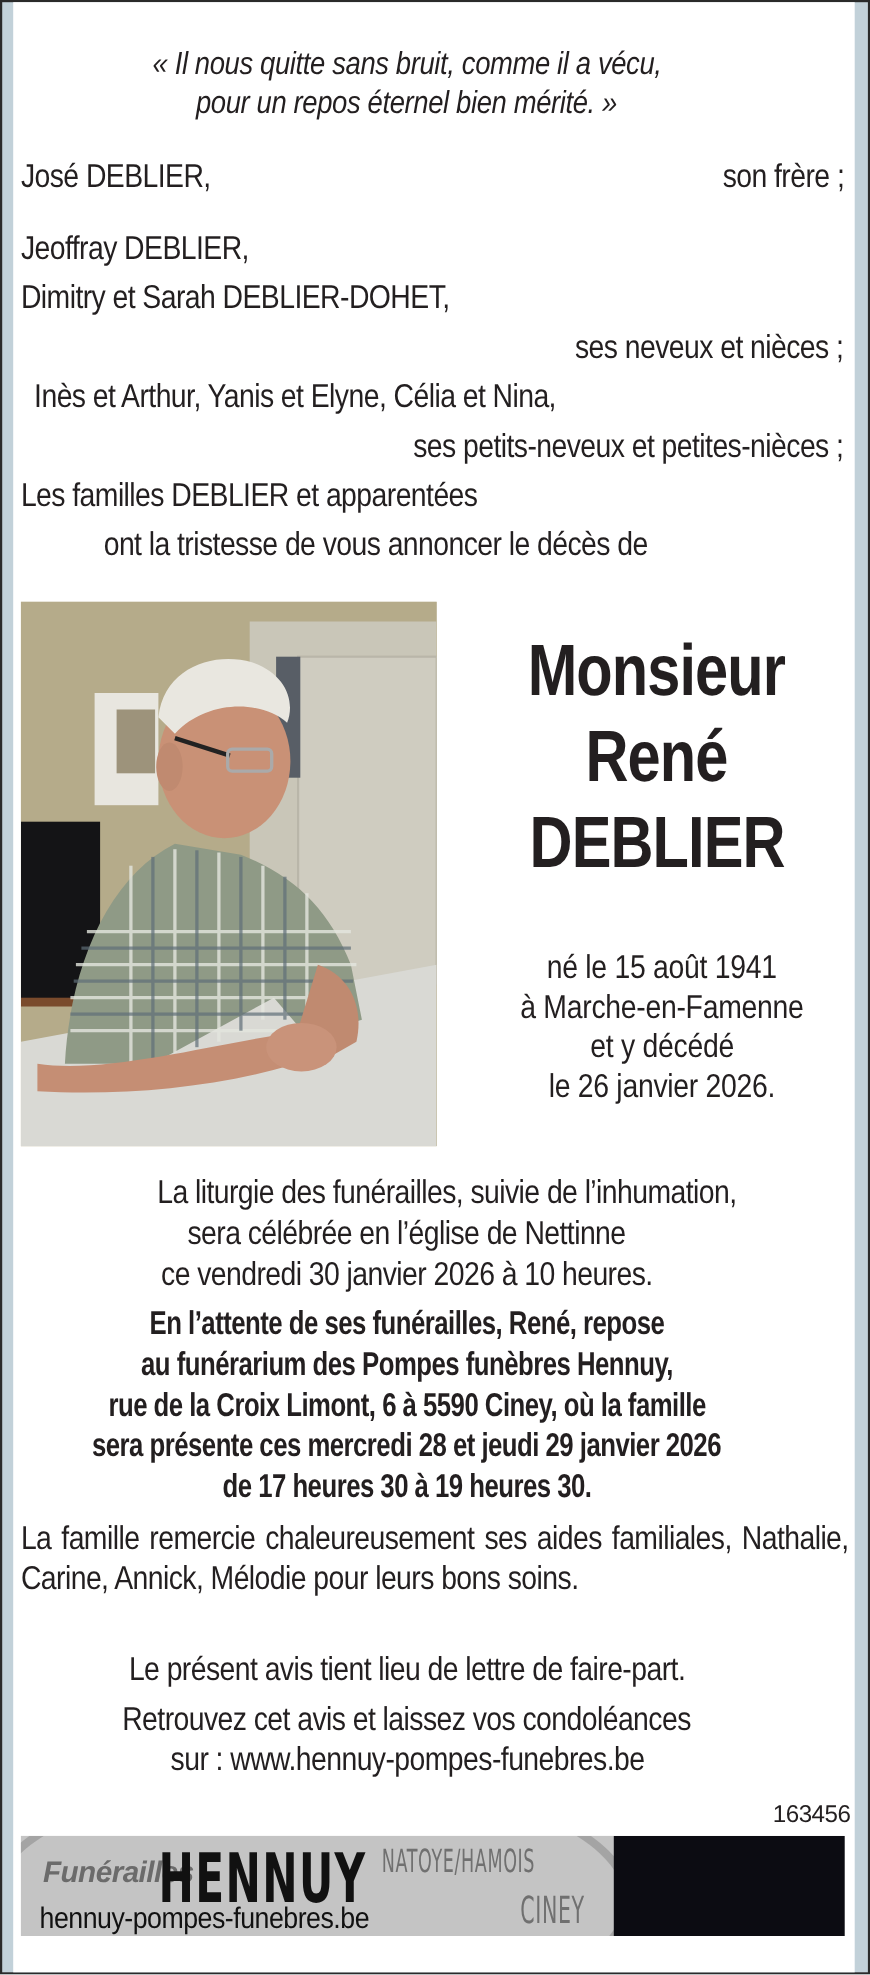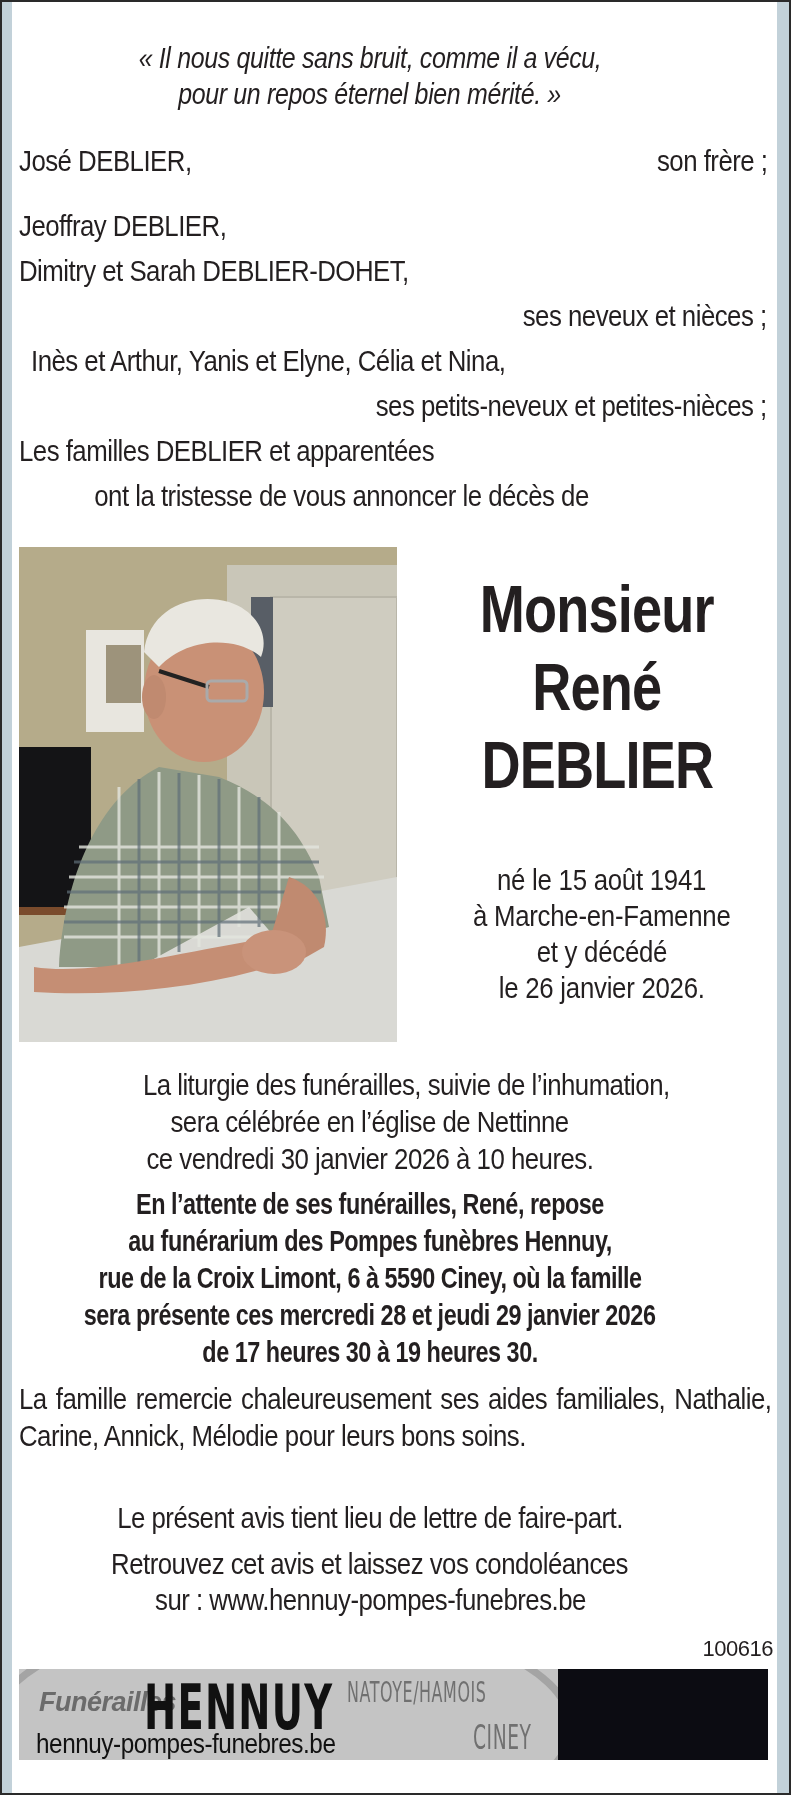--- a/index.html
+++ b/index.html
@@ -282,21 +282,21 @@
 <div class="line center" style="top:1500px;">
   <span class="condense-c">Le présent avis tient lieu de lettre de faire-part.</span>
 </div>
 <div class="line center" style="top:1546px;">
   <span class="condense-c">Retrouvez cet avis et laissez vos condoléances</span>
 </div>
 <div class="line center" style="top:1582px;">
   <span class="condense-c">sur : www.hennuy-pompes-funebres.be</span>
 </div>
 
-<div class="ref">100616</div>
+<div class="ref">163456</div>
 
 <div class="banner">
   <div class="banner-arc"></div>
   <div class="b-funerailles">Funérailles</div>
   <div class="b-hennuy"><span>HENNUY</span></div>
   <div class="b-natoye"><span>NATOYE/HAMOIS</span></div>
   <div class="b-ciney"><span>CINEY</span></div>
   <div class="b-web"><span>hennuy-pompes-funebres.be</span></div>
   <div class="banner-dark"></div>
 </div>

